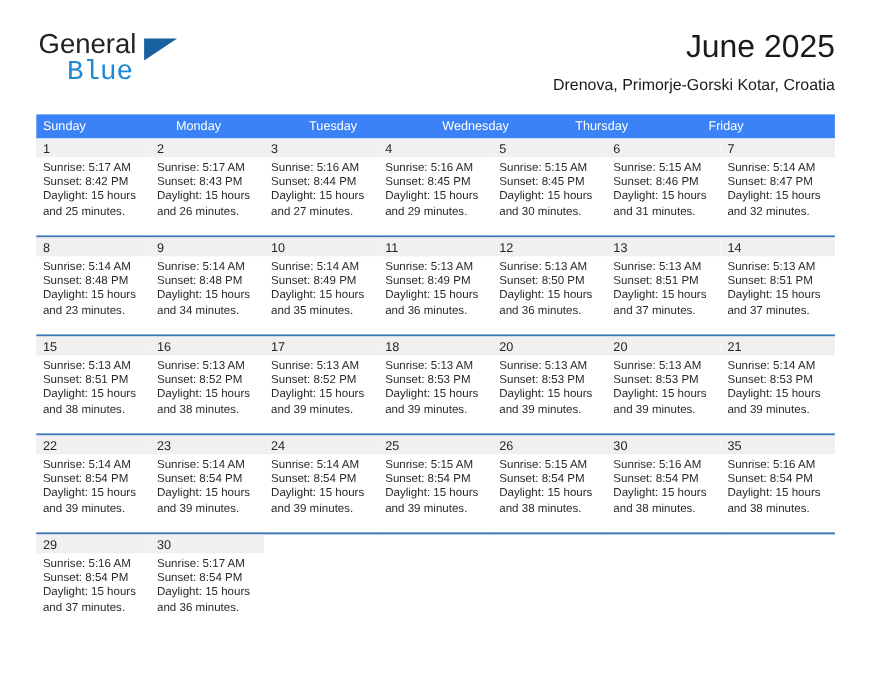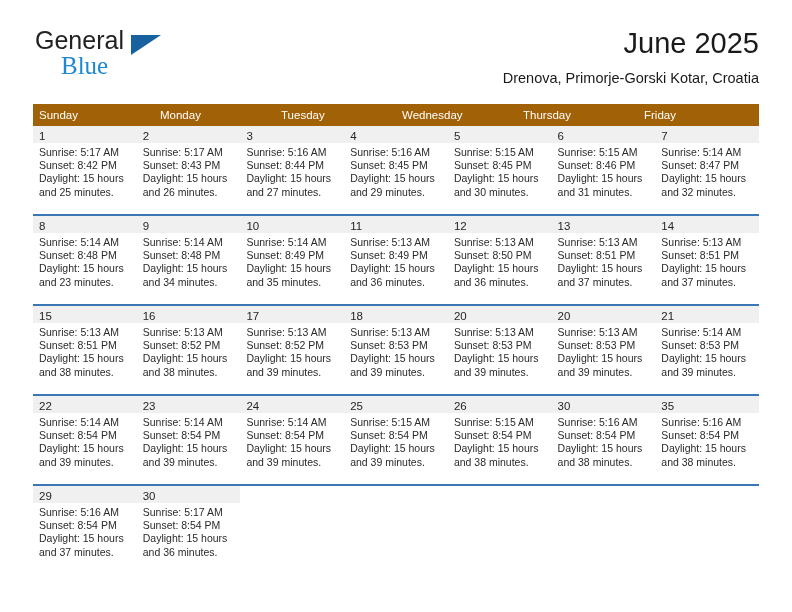--- a/index.html
+++ b/index.html
@@ -46,21 +46,21 @@
     letter-spacing: 0px;
     color: #222222;
     font-family: "Liberation Sans", sans-serif;
   }
   .brand-row2 {
     position: absolute;
     left: 28px;
     top: 27px;
     font-size: 25px;
     color: #1e88d2;
-    font-family: Liberation Serif, serif;
+    font-family: Liberation Mono, monospace;
   }
   .brand-triangle {
     position: absolute;
     left: 98px;
     top: 9px;
     width: 0;
     height: 0;
     border-left: 30px solid #17619e;
     border-bottom: 20px solid transparent;
   }
@@ -91,21 +91,21 @@
 
   
   .calendar {
     position: absolute;
     left: 33px;
     top: 104px;
     width: 726px;
   }
   .weekday-header {
     display: flex;
-    background: #a16207;
+    background: #3b82f6;
     height: 22px;
   }
   .weekday-cell {
     flex: 1 1 0;
     min-width: 0;
     color: #ffffff;
     font-size: 11.5px;
     line-height: 22px;
     padding-left: 6px;
     box-sizing: border-box;

